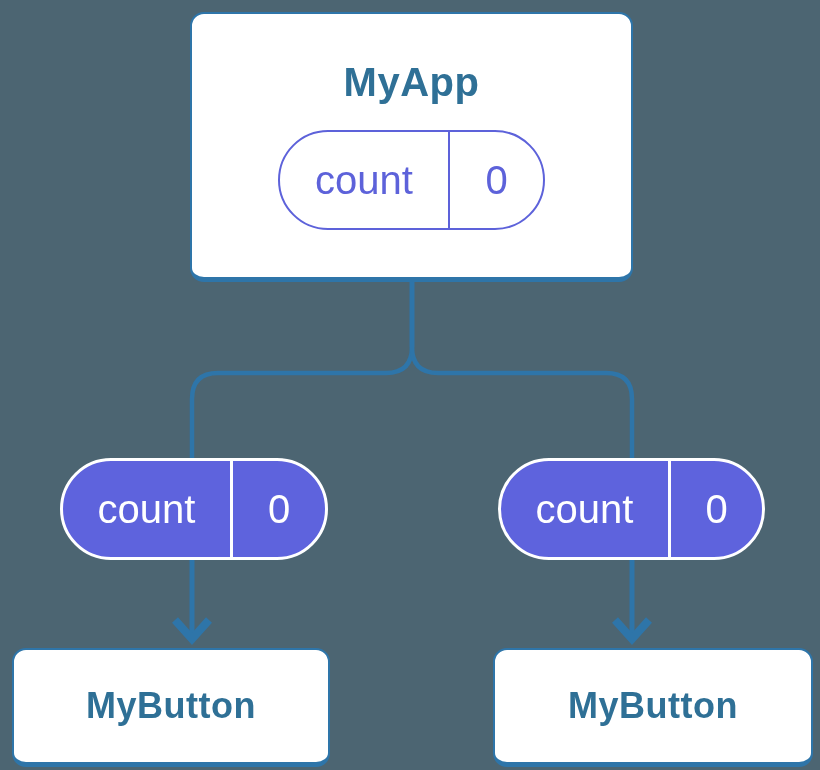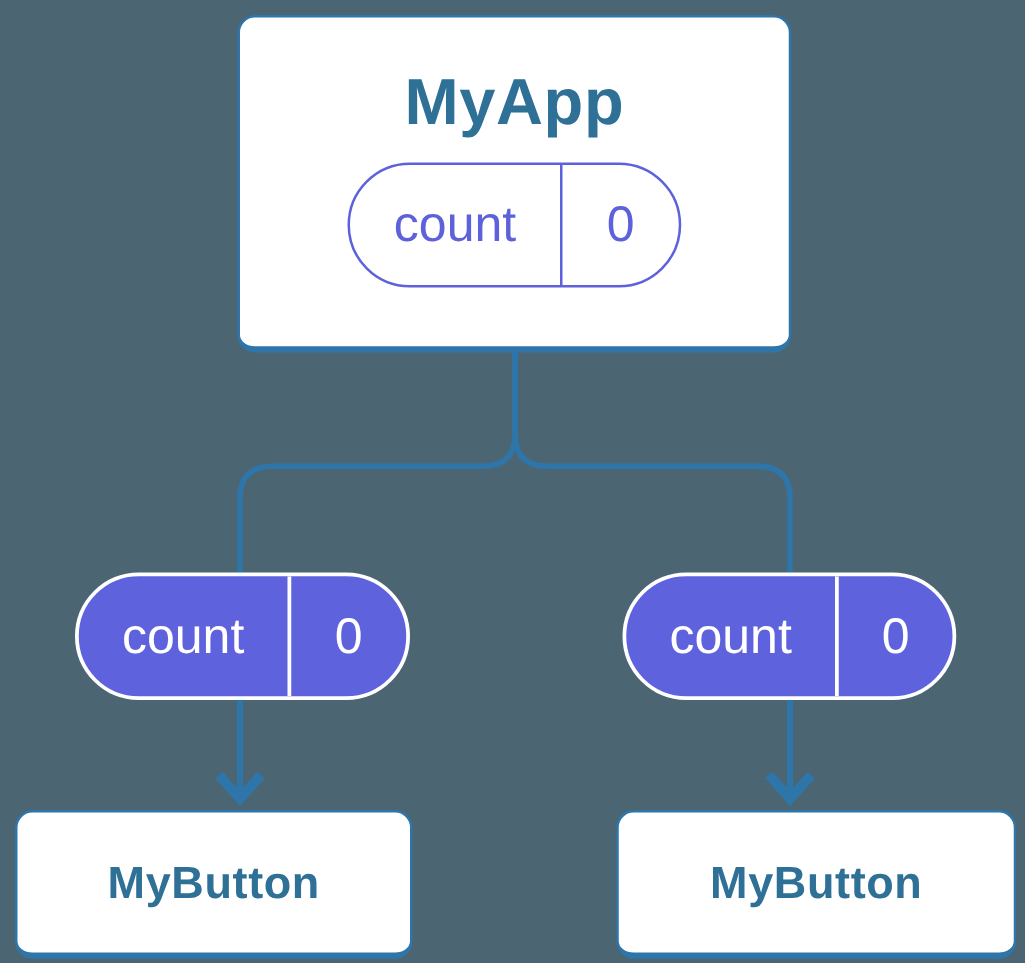--- a/index.html
+++ b/index.html
@@ -30,21 +30,21 @@
   .node {
     position: absolute; z-index: 2;
     background: var(--white);
     border: 2px solid var(--node-border);
     border-bottom-width: 5px;
     border-radius: 14px;
   }
   .node-parent { left: 190px; top: 12px; width: 443px; height: 270px; }
   .node-title {
     text-align: center;
-    font-size: 52px;
+    font-size: 40px;
     font-weight: 600;
     color: var(--node-text);
     letter-spacing: 0.5px;
   }
   .node-parent .node-title { margin-top: 44px; line-height: 48px; }
 
   
   .pill {
     display: flex; align-items: stretch;
     border-radius: 52px;

